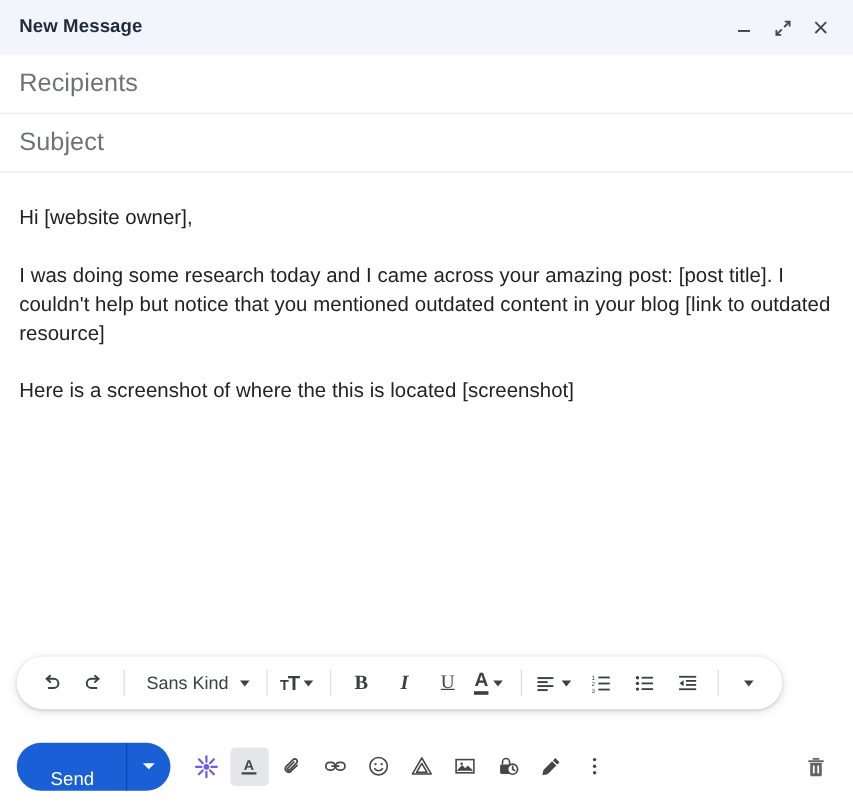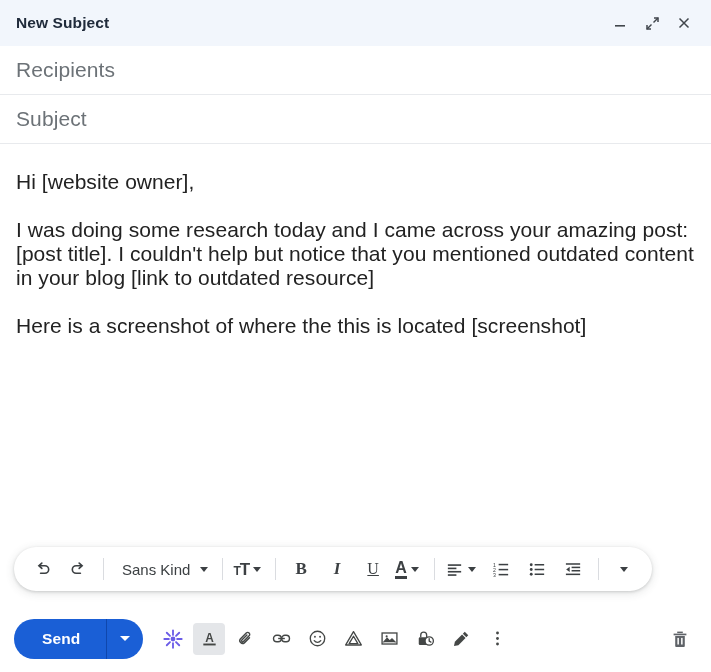--- a/index.html
+++ b/index.html
@@ -64,21 +64,21 @@
   }
 
   
   .body-area {
     padding: 26px 16px 0 16px;
     box-sizing: border-box;
     height: 383px;
     overflow: hidden;
   }
   .body-para {
-    font-size: 21px;
+    font-size: 17px;
     line-height: 24px;
     color: #222222;
     margin: 0 0 24px 0;
     letter-spacing: .05px;
     max-width: 680px;
   }
 
   
   .format-toolbar-wrap {
     position: absolute;
@@ -154,26 +154,26 @@
     display: flex;
     align-items: stretch;
     background: #1a5fd6;
     border-radius: 20px;
     height: 40px;
     overflow: hidden;
     cursor: pointer;
   }
   .send-main {
     display: flex;
-    align-items: center;
+    align-items: flex-end;
     justify-content: center;
     padding: 0 26px 0 28px;
     color: #ffffff;
     font-size: 15.5px;
-    font-weight: 700;
+    font-weight: 400;
     letter-spacing: .1px;
   }
   .send-divider { width: 1px; background: #0f47ad; }
   .send-arrow {
     display: flex;
     align-items: center;
     justify-content: center;
     width: 36px;
   }
   .send-arrow .caret {
@@ -211,21 +211,21 @@
     border-radius: 50%;
     cursor: pointer;
     color: #5f6368;
   }
   svg { display: block; }
 </style>
 </head>
 <body>
 
 <div class="compose-header">
-  <div class="compose-title">New Subject</div>
+  <div class="compose-title">New Message</div>
   <div class="header-actions">
     <div class="hdr-btn">
       <span>
         <svg width="16" height="16" viewBox="0 0 16 16">
             <rect x="3" y="10" width="10" height="1.6" fill="currentColor"></rect>
           </svg>
       </span>
     </div>
     <div class="hdr-btn">
       <span>

